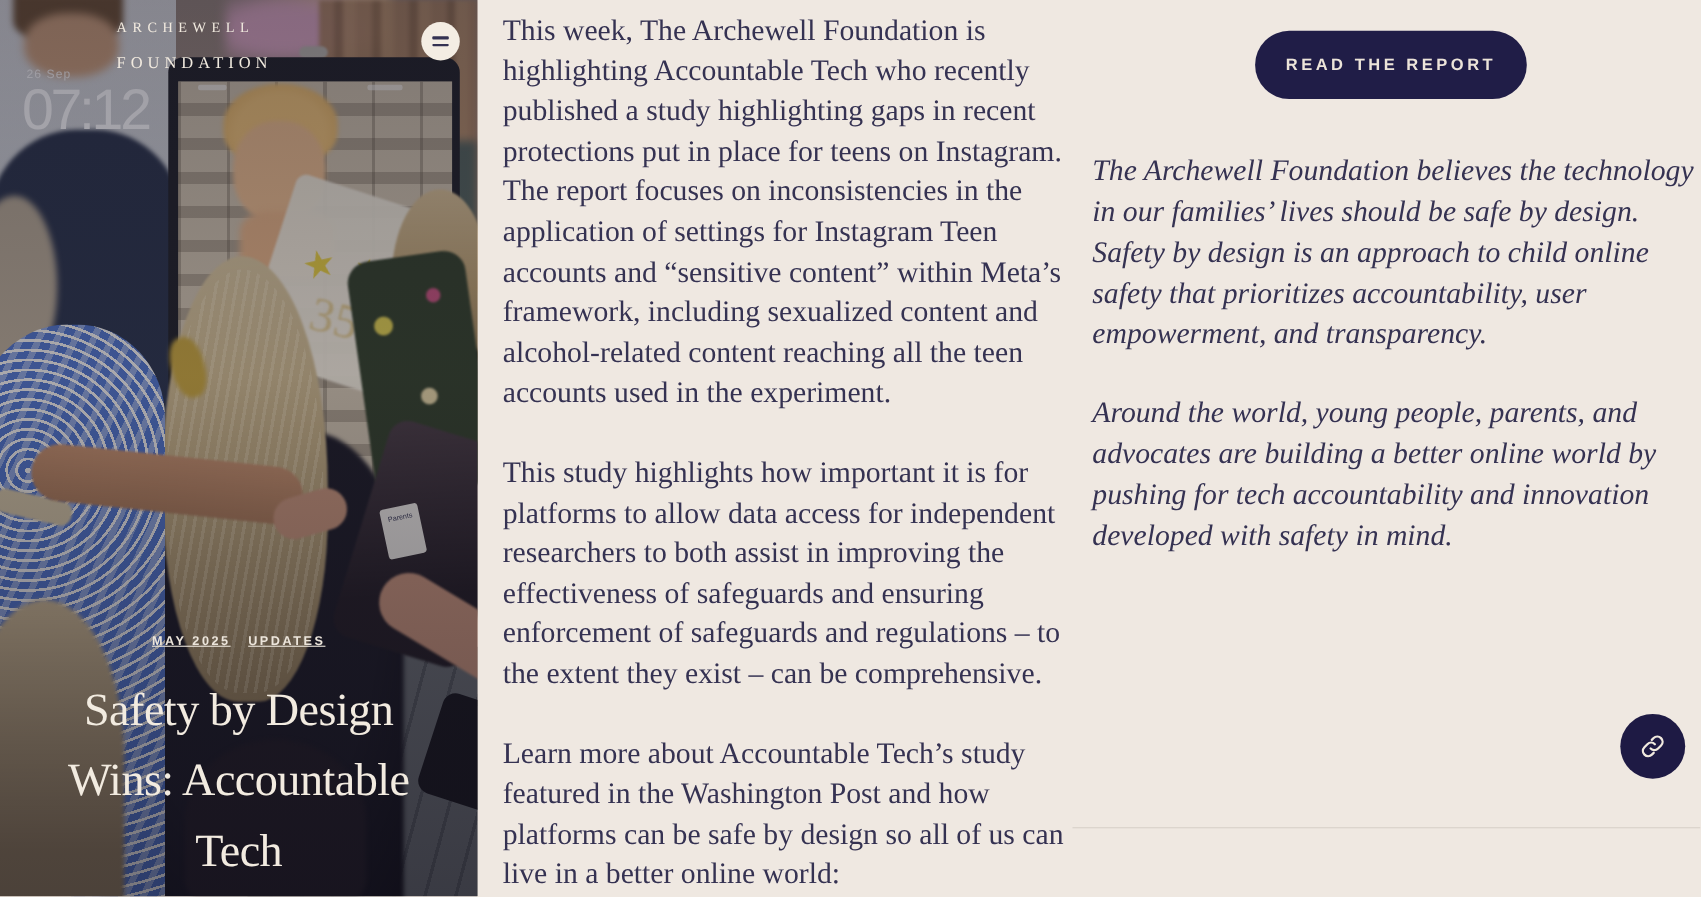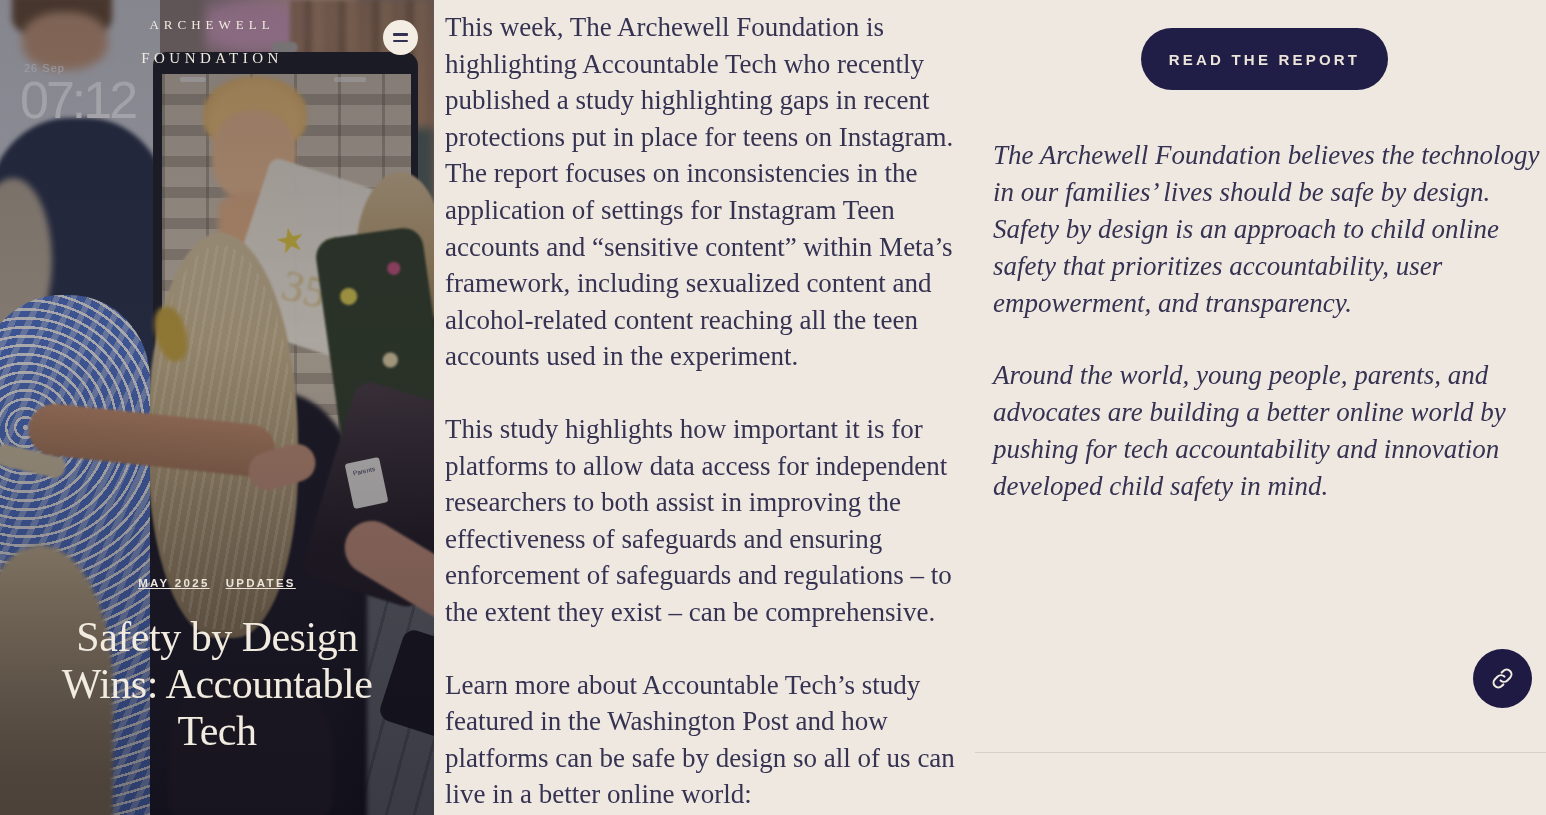--- a/index.html
+++ b/index.html
@@ -77,34 +77,34 @@
   .ph-arm-across{left:28px;top:414px;width:248px;height:52px;border-radius:26px;transform:rotate(6deg);filter:blur(1px);
     background:linear-gradient(180deg,#c28e69 0%,#a97a57 100%);}
   .ph-hand{left:248px;top:448px;width:68px;height:38px;background:#c59377;border-radius:19px;transform:rotate(-16deg);filter:blur(1px);}
   .ph-bl-corner{left:-32px;top:545px;width:145px;height:285px;border-radius:50% 50% 0 0;filter:blur(2px);
     background:linear-gradient(180deg,#c5b28d 0%,#8f7c5c 80%);}
   .ph-darkhead{left:168px;top:672px;width:165px;height:150px;background:#231e25;border-radius:50% 50% 15% 15%;filter:blur(2px);}
   .photo-overlay{position:absolute;inset:0;
     background:linear-gradient(180deg,rgba(21,19,36,.42) 0%,rgba(21,19,36,.30) 42%,rgba(14,12,26,.52) 100%);}
   
   .hero-ui{position:absolute;inset:0;}
-  .brand{position:absolute;left:106px;top:17px;width:212px;text-align:center;color:#f1eadf;cursor:pointer;}
+  .brand{position:absolute;left:106px;top:17px;width:212px;color:#f1eadf;cursor:pointer;}
   .brand .l1{font-size:13px;letter-spacing:5px;}
   .brand .l2{font-size:15px;letter-spacing:4.5px;margin-top:17px;}
   .menu-btn{position:absolute;left:383px;top:20px;width:35px;height:35px;border-radius:50%;background:#f4ede3;
     border:none;display:flex;flex-direction:column;align-items:center;justify-content:center;gap:4px;cursor:pointer;padding:0;}
   .menu-btn .bar{width:15px;height:2.5px;background:#343252;border-radius:1px;}
   .hero-meta{position:absolute;left:0;right:0;top:577px;text-align:center;color:#ece5db;
     font-family:"Liberation Sans",sans-serif;font-size:11.5px;font-weight:700;letter-spacing:2.3px;}
   .hero-meta span{margin:0 8px;text-decoration:underline;}
   .hero-title{position:absolute;left:27px;right:27px;top:614px;margin:0;text-align:center;
-    font-weight:400;font-size:42px;line-height:47px;letter-spacing:-.5px;color:#f2ebe0;}
+    font-weight:400;font-size:42px;line-height:64px;letter-spacing:-.5px;color:#f2ebe0;}
   
   .article{position:absolute;left:434px;top:0;width:546px;height:815px;box-sizing:border-box;padding:9px 4px 0 11px;}
-  .article p{margin:0 0 36px 0;width:536px;font-size:27px;line-height:36.6px;color:#353252;}
+  .article p{margin:0 0 36px 12px;width:536px;font-size:27px;line-height:36.6px;color:#353252;}
   
   .aside{position:absolute;left:980px;top:0;width:566px;height:648px;}
   .cta{position:absolute;left:161px;top:28px;width:247px;height:62px;border:none;border-radius:31px;
     background:#201d47;color:#ece4d9;font-family:"Liberation Sans",sans-serif;font-size:15px;font-weight:600;
     letter-spacing:3.2px;cursor:pointer;}
   .quote{position:absolute;left:13px;top:137px;width:548px;}
   .quote p{margin:0 0 35px 0;font-style:italic;font-size:27px;line-height:37px;color:#353252;}
   .link-fab{position:absolute;left:493px;top:649px;width:59px;height:59px;border:none;border-radius:50%;
     background:#1e1a44;display:flex;align-items:center;justify-content:center;cursor:pointer;}
   .divider{position:absolute;left:-5px;top:752px;width:571px;height:1px;background:#d7d0c9;}
@@ -191,21 +191,21 @@
   <section class="article">
     <p>This week, The Archewell Foundation is highlighting Accountable Tech who recently published a study highlighting gaps in recent protections put in place for teens on Instagram. The report focuses on inconsistencies in the application of settings for Instagram Teen accounts and “sensitive content” within Meta’s framework, including sexualized content and alcohol-related content reaching all the teen accounts used in the experiment.</p>
     <p>This study highlights how important it is for platforms to allow data access for independent researchers to both assist in improving the effectiveness of safeguards and ensuring enforcement of safeguards and regulations – to the extent they exist – can be comprehensive.</p>
     <p>Learn more about Accountable Tech’s study featured in the Washington Post and how platforms can be safe by design so all of us can live in a better online world:</p>
   </section>
 
   <aside class="aside">
     <button class="cta">READ THE REPORT</button>
     <div class="quote">
       <p>The Archewell Foundation believes the technology in our families’ lives should be safe by design. Safety by design is an approach to child online safety that prioritizes accountability, user empowerment, and transparency.</p>
-      <p>Around the world, young people, parents, and advocates are building a better online world by pushing for tech accountability and innovation developed child safety in mind.</p>
+      <p>Around the world, young people, parents, and advocates are building a better online world by pushing for tech accountability and innovation developed with safety in mind.</p>
     </div>
     <button class="link-fab">
       <span style="display:flex">
         <svg width="23" height="23" viewBox="0 0 24 24" fill="none" stroke="#f1eadf" stroke-width="2.2" stroke-linecap="round" stroke-linejoin="round">
           <path d="M10 14a5 5 0 0 0 7.07 0l2.83-2.83a5 5 0 0 0-7.07-7.07L11.1 5.83"></path>
           <path d="M14 10a5 5 0 0 0-7.07 0l-2.83 2.83a5 5 0 0 0 7.07 7.07L12.9 18.17"></path>
         </svg>
       </span>
     </button>
     <div class="divider"></div>

